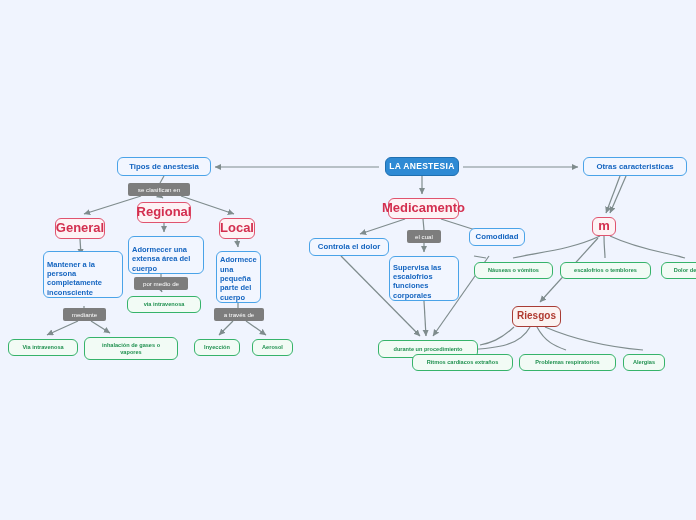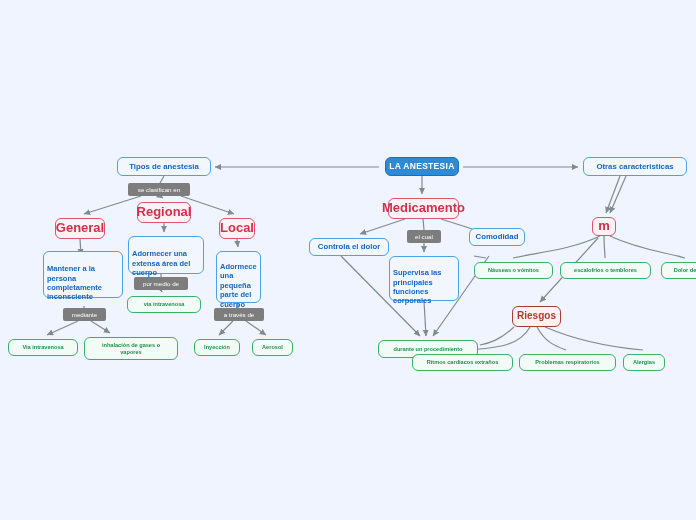--- a/index.html
+++ b/index.html
@@ -80,21 +80,21 @@
     font-size: 6.2px;
     font-weight: normal;
     z-index: 4;
   }
   .node .txt {
     display: block;
     padding: 0 3px;
     white-space: pre-line;
   }
   .n-left .txt { text-align: left; }
-  .n-left { justify-content: flex-start; align-items: center; padding-top: 17px; }
+  .n-left { justify-content: flex-start; align-items: flex-end; padding-top: 17px; }
 </style>
 </head>
 <body>
 
 <div id="canvas" style="background: rgb(240, 244, 254);">
   <svg id="edges" viewBox="0 0 696 520">
     <defs>
       <marker id="ah" markerWidth="7" markerHeight="7" refX="5.2" refY="2.6" orient="auto" markerUnits="strokeWidth">
         <path d="M0,0 L5.4,2.6 L0,5.2 z" fill="#7f8c8d"></path>
       </marker>
@@ -208,21 +208,21 @@
         <span class="txt">Medicamento</span>
       </div>
       <div class="node n-grey" style="left: 407px; top: 230px; width: 34px; height: 13px;">
         <span class="txt">el cual</span>
       </div>
       <div class="node n-blue hdr" style="left: 309px; top: 238px; width: 80px; height: 18px; border-radius: 6px;">
         <span class="txt">Controla el dolor</span>
       </div>
       <div class="node n-blue n-left" style="left: 389px; top: 256px; width: 70px; height: 45px;">
         <span class="txt">Supervisa las
-principales
+escalofrios
 funciones
 corporales</span>
       </div>
       <div class="node n-blue hdr" style="left: 469px; top: 228px; width: 56px; height: 18px;">
         <span class="txt">Comodidad</span>
       </div>
       <div class="node n-green" style="left: 378px; top: 340px; width: 100px; height: 18px;">
         <span class="txt">durante un procedimiento</span>
       </div>
       <div class="node n-red" style="left: 592px; top: 217px; width: 24px; height: 19px;">

